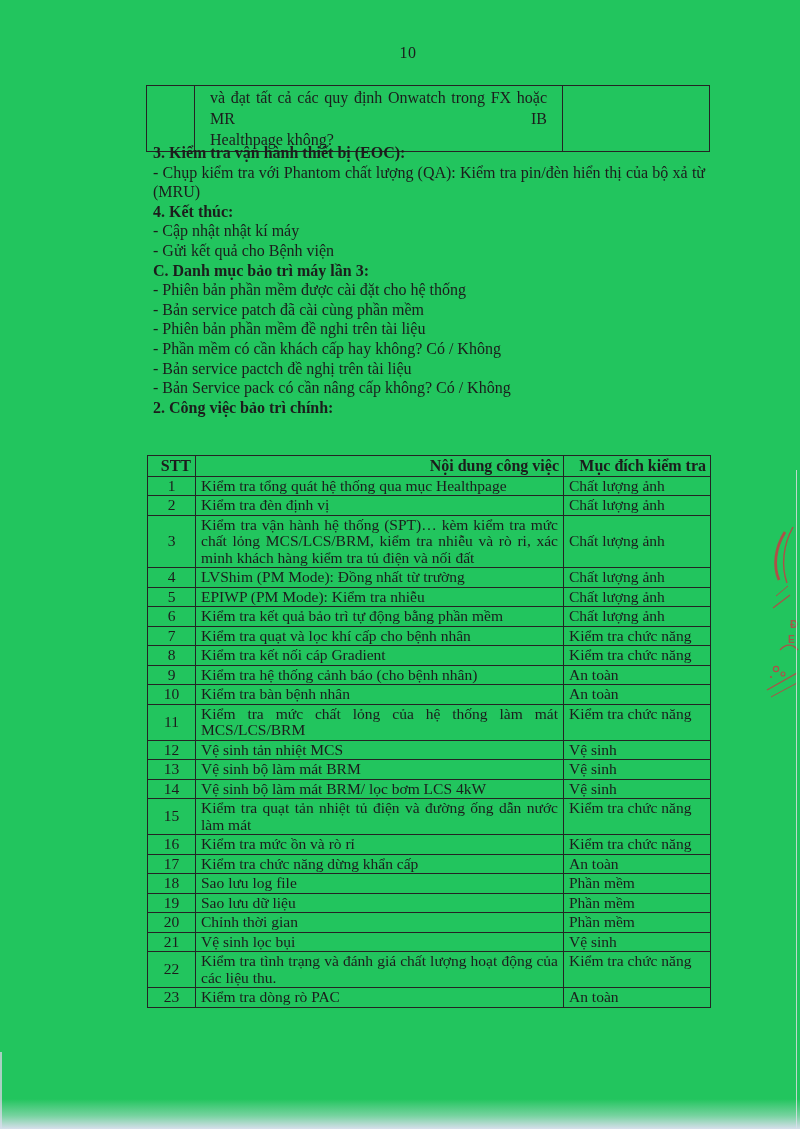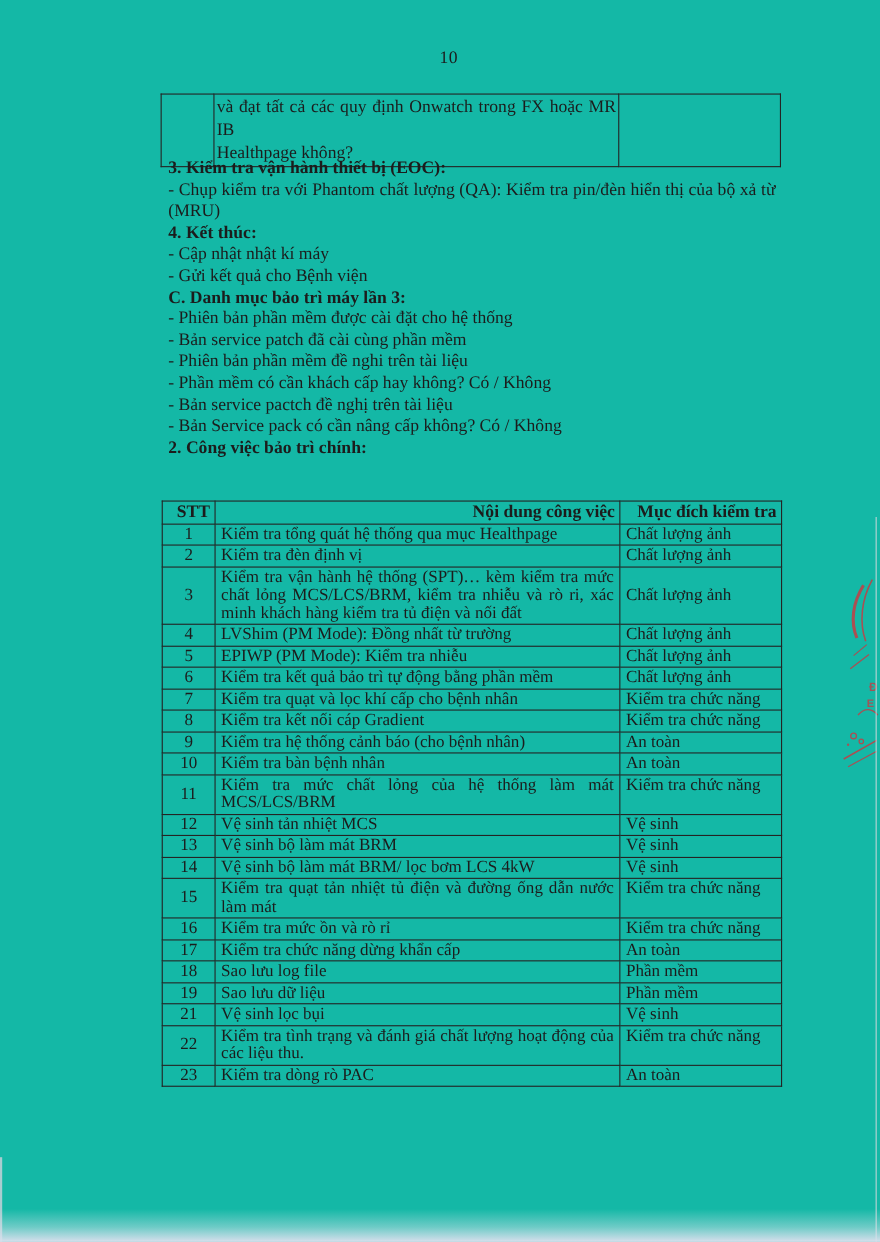--- a/index.html
+++ b/index.html
@@ -4,36 +4,36 @@
 <style>
   html,body { margin:0; padding:0; }
   body {
     width:800px; height:1129px;
     background:#ffffff;
     font-family:"Liberation Serif","DejaVu Serif",serif;
     color:#1c1c1c;
     position:relative;
     overflow:hidden;
   }
-  .page { position:absolute; inset:0; background:#14b8a6; }
+  .page { position:absolute; inset:0; background:#22c55e; }
 
   .pagenum {
     position:absolute; top:44px; left:0; width:816px;
     text-align:center; font-size:16px; letter-spacing:.5px;
   }
 
   
   table.top-table {
     position:absolute; left:146px; top:85px;
     border-collapse:collapse; table-layout:fixed;
     width:564px;
   }
   table.top-table td {
     border:1.6px solid #242424;
-    padding:1px 2px;
+    padding:1px 15px;
     font-size:16px; line-height:21px;
     vertical-align:top;
     height:44px;
   }
   .j { text-align:justify; text-align-last:justify; }
 
   
   .sections {
     position:absolute; left:153px; top:143px; width:552px;
   }
@@ -217,20 +217,25 @@
           <td class="purpose">An toàn</td>
         </tr>
         <tr data-row="18">
           <td class="stt">18</td>
           <td class="content">Sao lưu log file</td>
           <td class="purpose">Phần mềm</td>
         </tr>
         <tr data-row="19">
           <td class="stt">19</td>
           <td class="content">Sao lưu dữ liệu</td>
+          <td class="purpose">Phần mềm</td>
+        </tr>
+        <tr data-row="20">
+          <td class="stt">20</td>
+          <td class="content">Chỉnh thời gian</td>
           <td class="purpose">Phần mềm</td>
         </tr>
         <tr data-row="21">
           <td class="stt">21</td>
           <td class="content">Vệ sinh lọc bụi</td>
           <td class="purpose">Vệ sinh</td>
         </tr>
         <tr data-row="22">
           <td class="stt">22</td>
           <td class="content">Kiểm tra tình trạng và đánh giá chất lượng hoạt động của các liệu thu.</td>

